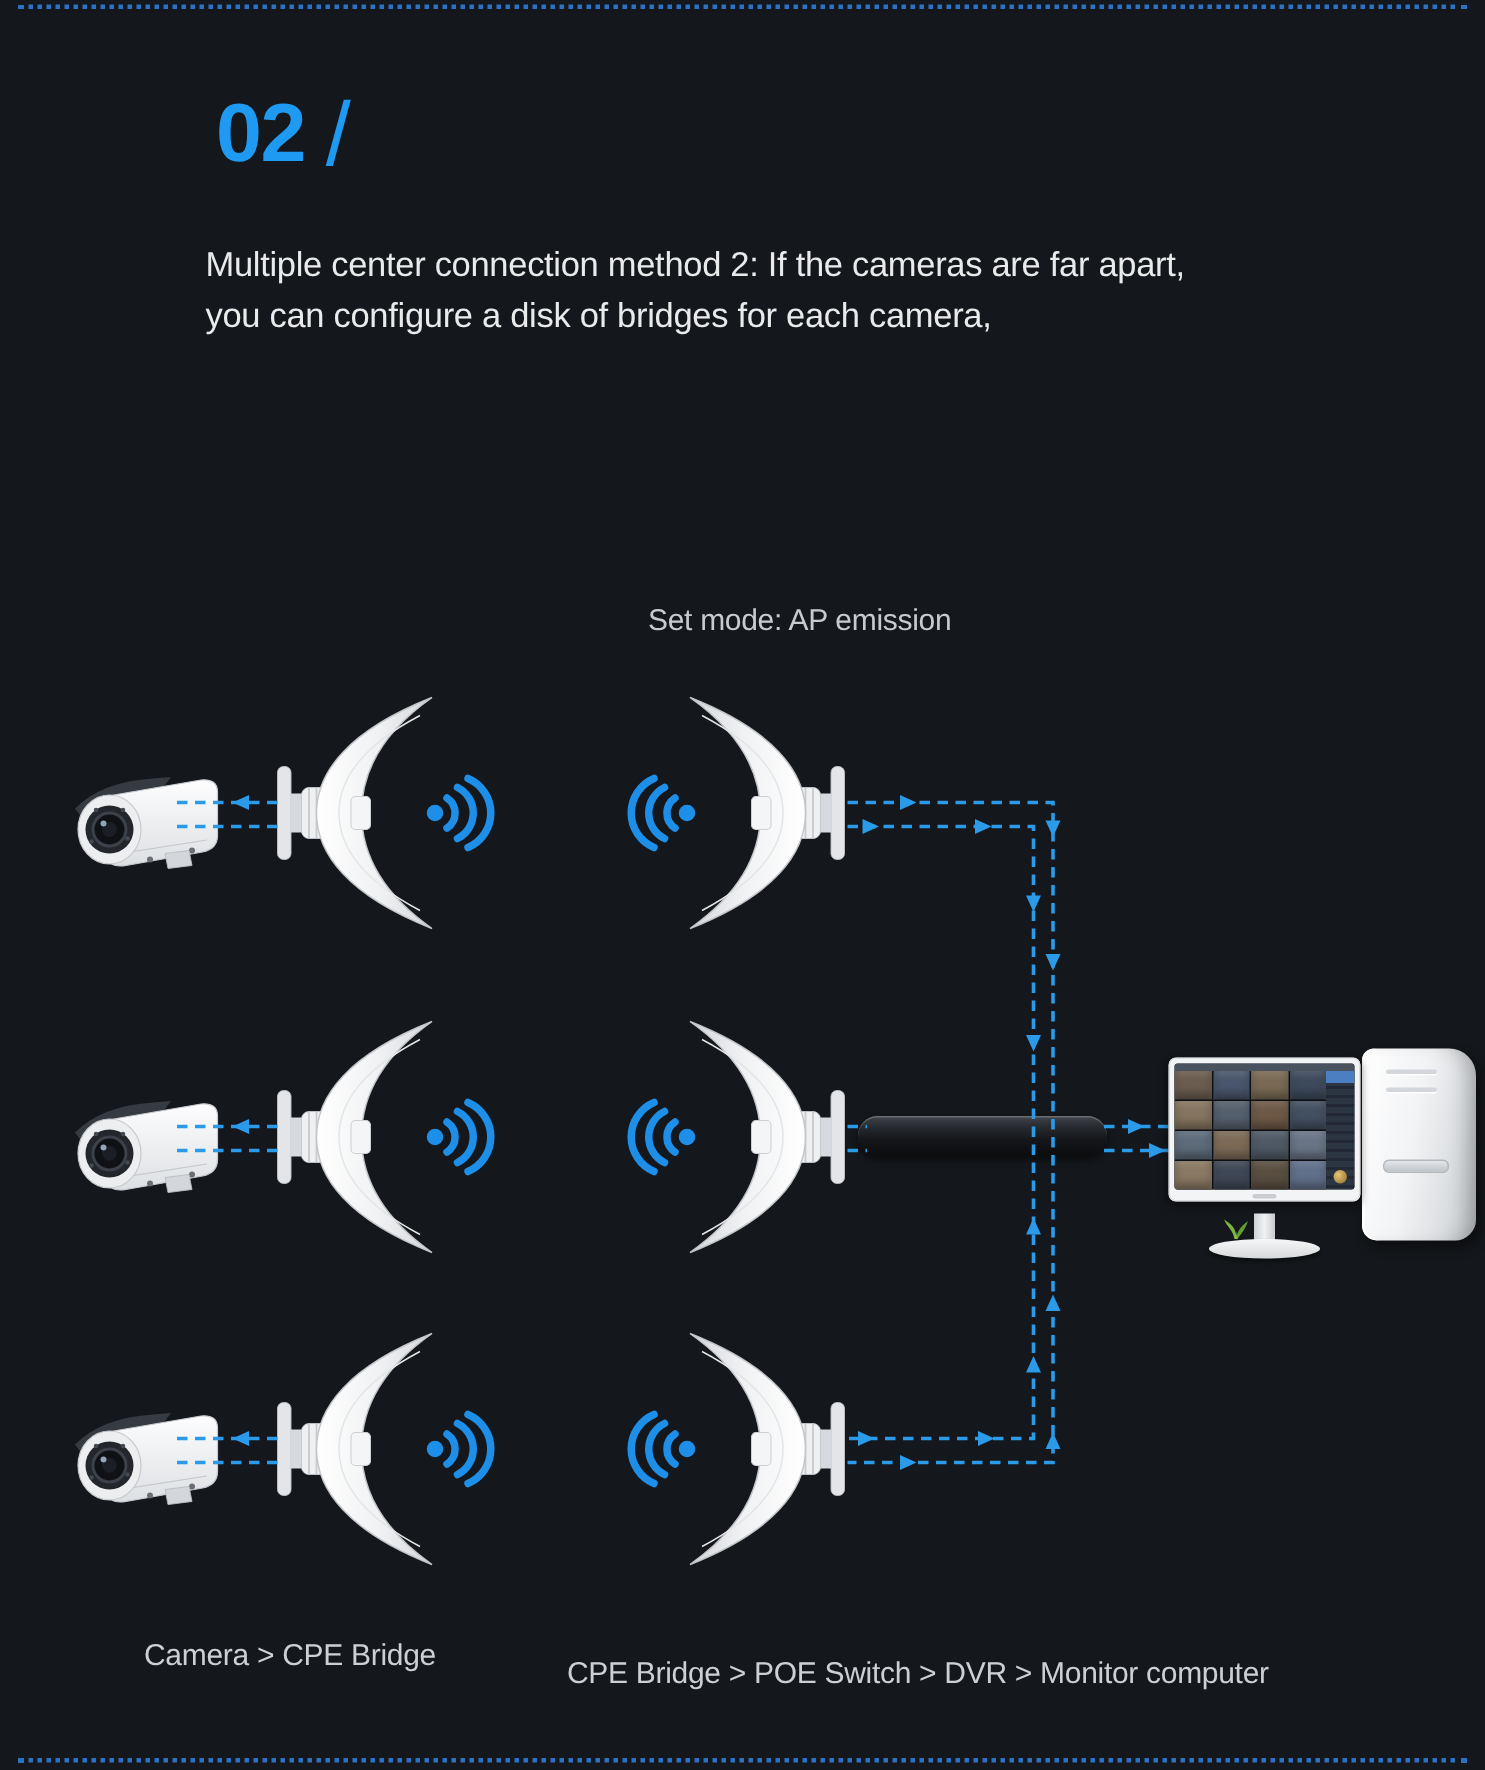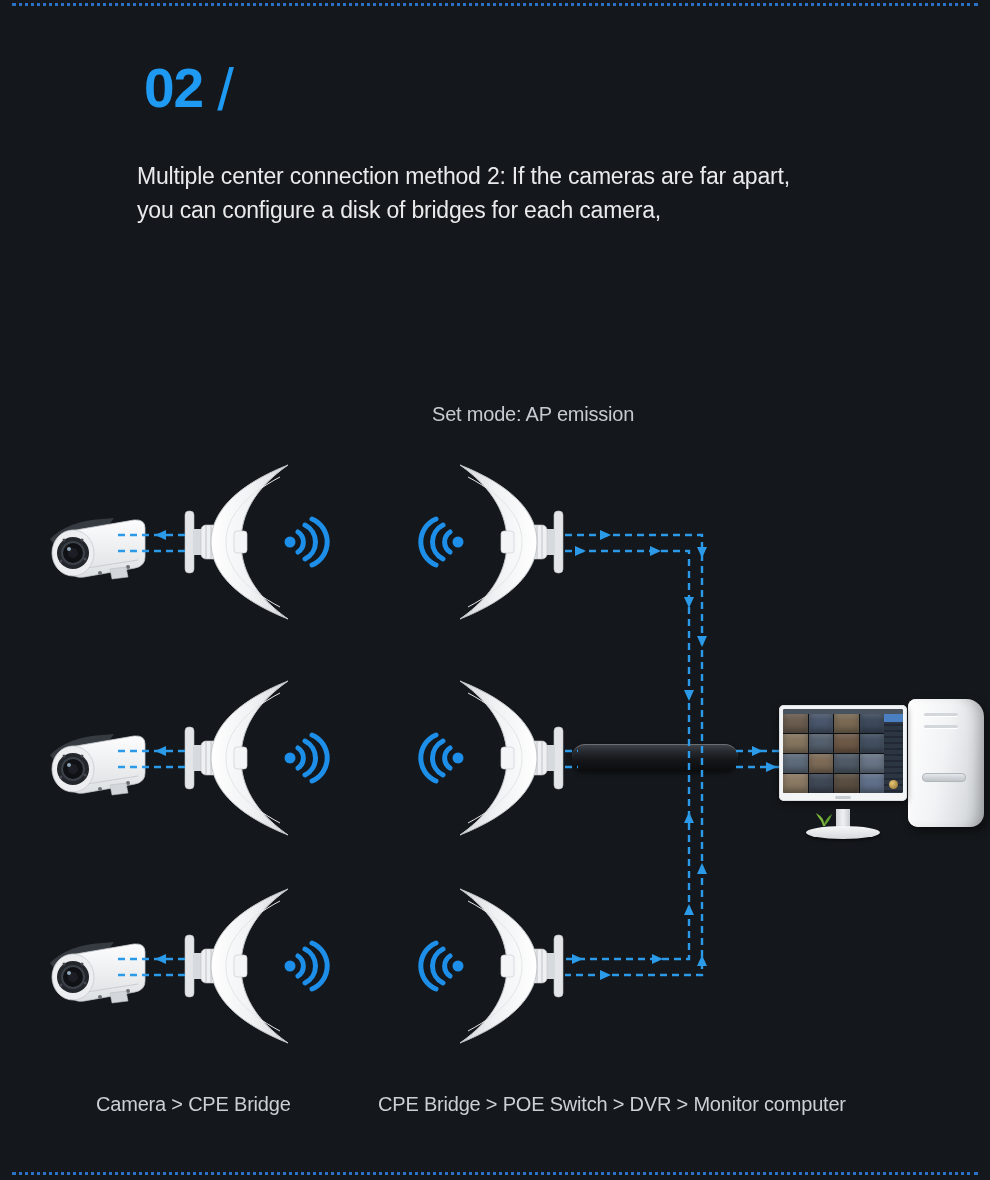--- a/index.html
+++ b/index.html
@@ -19,21 +19,21 @@
   .h-num{font-size:55px;font-weight:800;color:var(--accent);letter-spacing:-1px;line-height:1;}
   .h-slash{font-size:60px;font-weight:300;color:var(--accent);margin:0 12px 0 14px;line-height:1;transform:translateY(2px);display:inline-block;}
   .h-title{font-size:31px;font-weight:700;color:var(--accent);letter-spacing:-0.3px;}
 
   .desc{position:absolute;left:137px;top:160px;width:740px;font-size:23px;line-height:33.5px;color:#e9eaec;letter-spacing:-0.2px;}
 
   .mode-label{position:absolute;top:403px;font-size:20px;color:#c6cbd1;letter-spacing:-0.2px;}
   .mode-label.terminal{left:75px;} .mode-label.ap{left:432px;}
 
   .caption{position:absolute;top:1093px;font-size:20px;color:#ccd0d5;letter-spacing:-0.2px;}
-  .caption.left{left:96px;} .caption.right{left:378px;}
+  .caption.left{left:96px;} .caption.right{left:378px;margin-top:12px;}
 
   
   .dev{position:absolute;z-index:1;}
   .overlay{position:absolute;left:0;top:430px;width:990px;height:650px;z-index:2;pointer-events:none;}
   .dashline{fill:none;stroke:var(--dash);stroke-width:2.4;stroke-dasharray:7 5;}
   .arrow{fill:var(--dash);stroke:none;}
   .wifi-arc{fill:none;stroke:var(--wifi);stroke-width:5;stroke-linecap:round;}
   .wifi-dot{fill:var(--wifi);}
 
   .switch{

